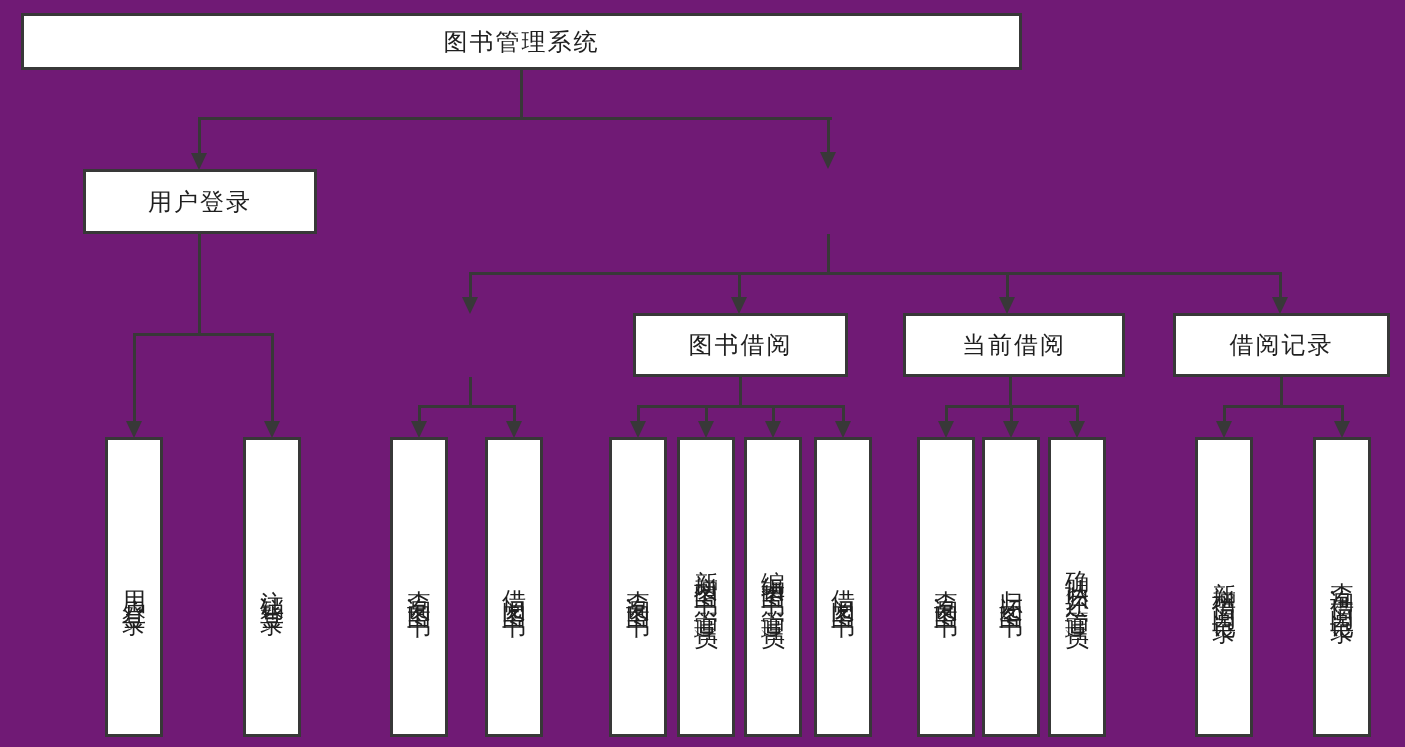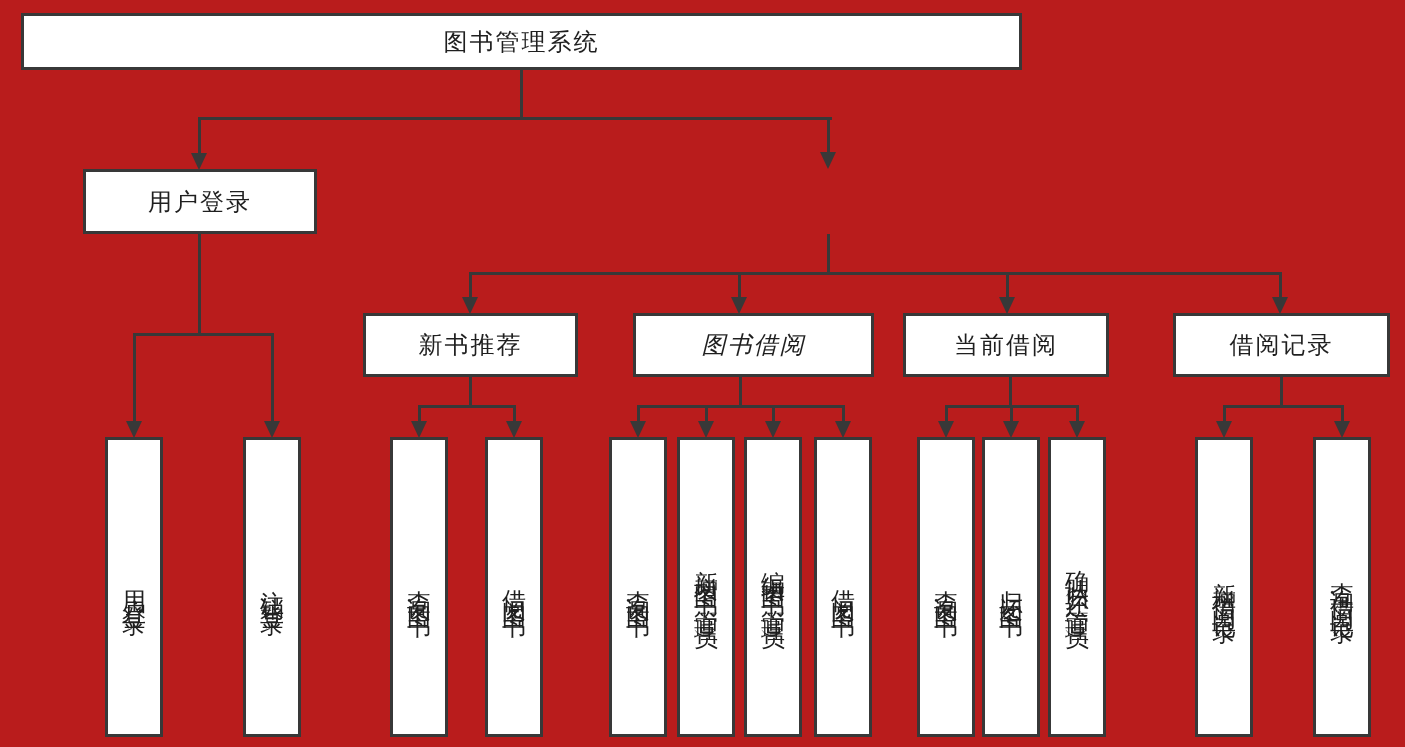--- a/index.html
+++ b/index.html
@@ -1,20 +1,20 @@
 <!DOCTYPE html>
 <html><head>
 <meta charset="utf-8">
 <style>
   html, body { margin: 0; padding: 0; background: #ffffff; }
   #canvas {
     position: relative;
     width: 1405px;
     height: 747px;
-    background: #b91c1c;
+    background: #701a75;
     overflow: hidden;
     font-family: "Liberation Sans", "DejaVu Sans", sans-serif;
     color: #222222;
   }
   .hbox {
     position: absolute;
     box-sizing: border-box;
     border: 3px solid #383838;
     background: #ffffff;
     display: flex;
@@ -74,27 +74,24 @@
 <div id="canvas">
 
   <div class="hbox" style="left:21px; top:13px; width:1001px; height:57px;">
     <span>图书管理系统</span>
   </div>
 
   <div class="hbox" style="left:83px; top:169px; width:234px; height:65px;">
     <span>用户登录</span>
   </div>
 
-  <div class="hbox" style="left:363px; top:313px; width:215px; height:64px;">
-    <span>新书推荐</span>
-  </div>
-  <div class="hbox" style="left:633px; top:313px; width:241px; height:64px;font-style:italic;">
+  <div class="hbox" style="left:633px; top:313px; width:215px; height:64px;">
     <span>图书借阅</span>
   </div>
-  <div class="hbox" style="left:903px; top:313px; width:206px; height:64px;">
+  <div class="hbox" style="left:903px; top:313px; width:222px; height:64px;">
     <span>当前借阅</span>
   </div>
   <div class="hbox" style="left:1173px; top:313px; width:217px; height:64px;">
     <span>借阅记录</span>
   </div>
 
   <div class="leaf" style="left:105px;">
     <span class="vtext">用户登录</span>
   </div>
   <div class="leaf" style="left:243px;">

